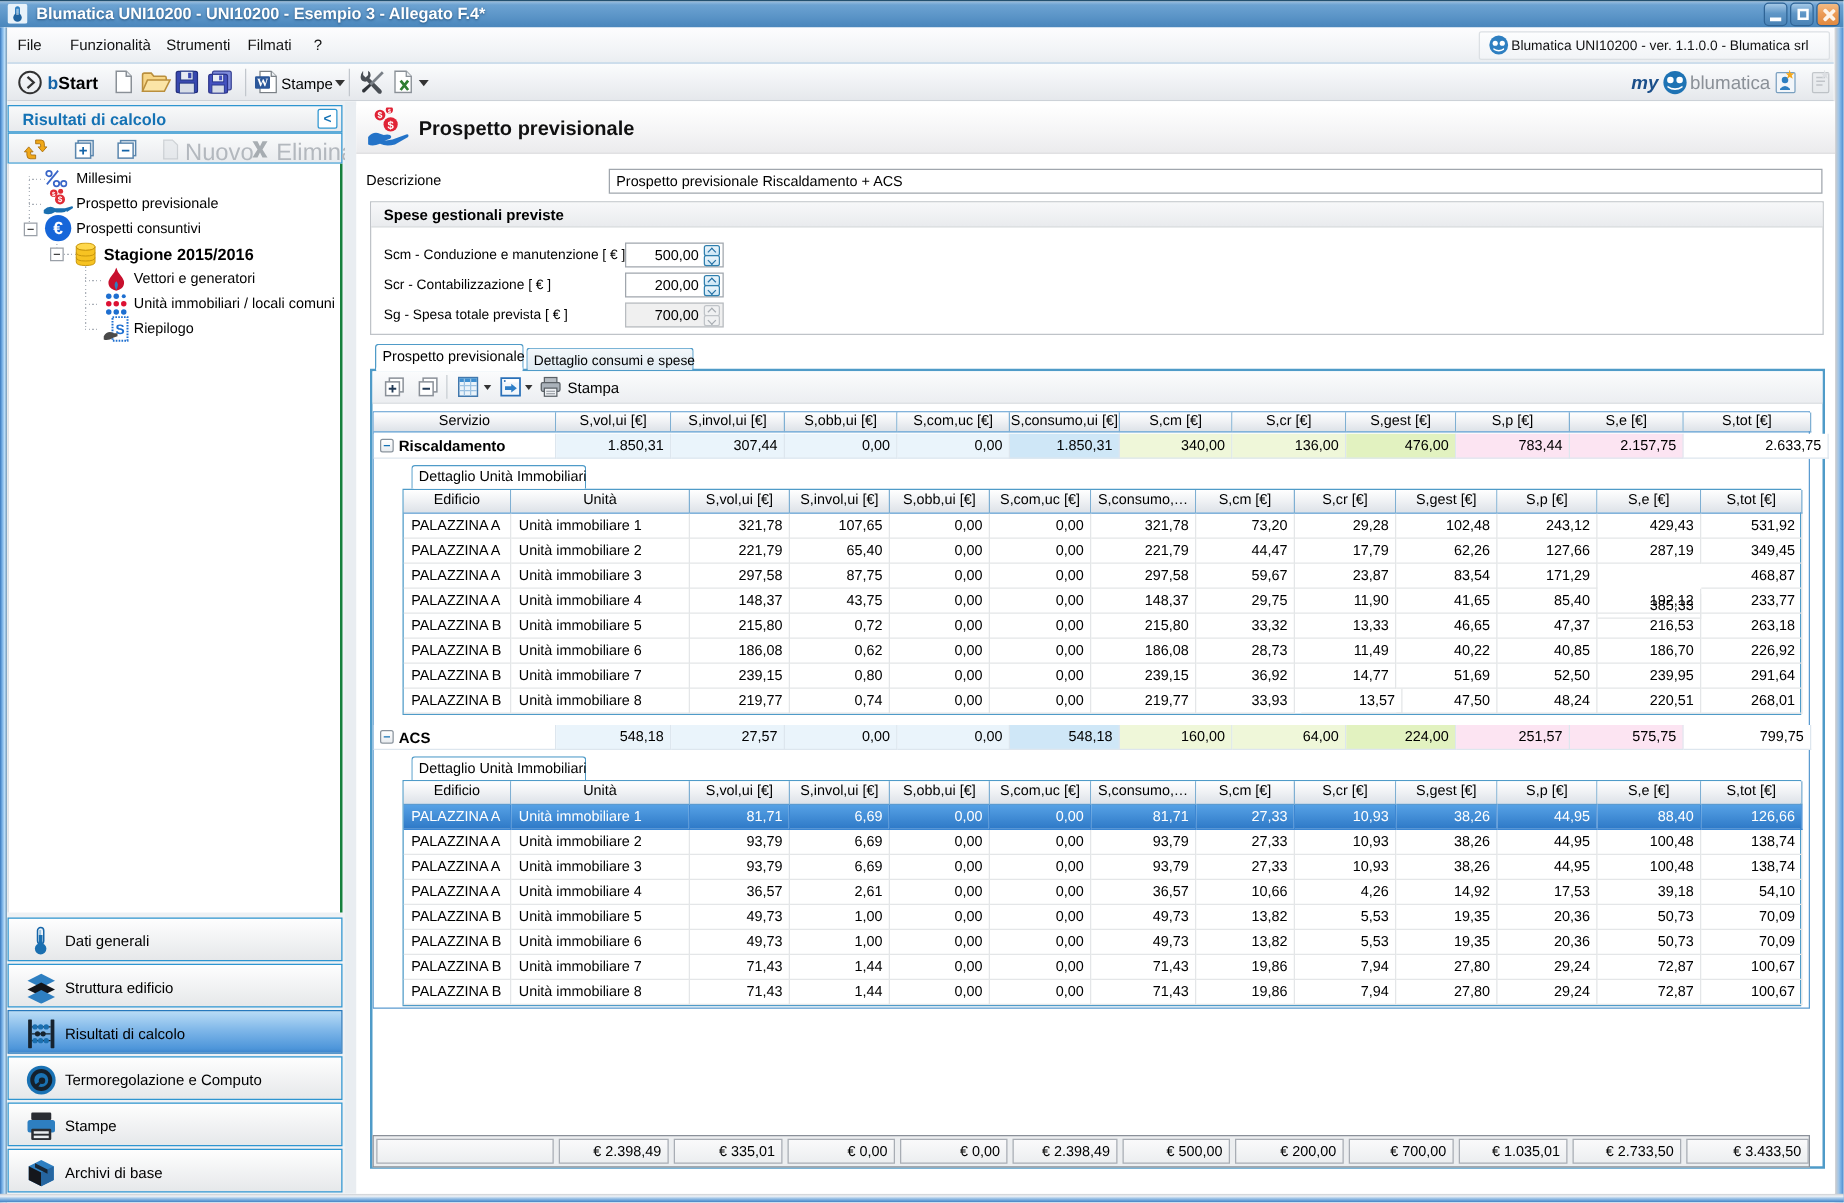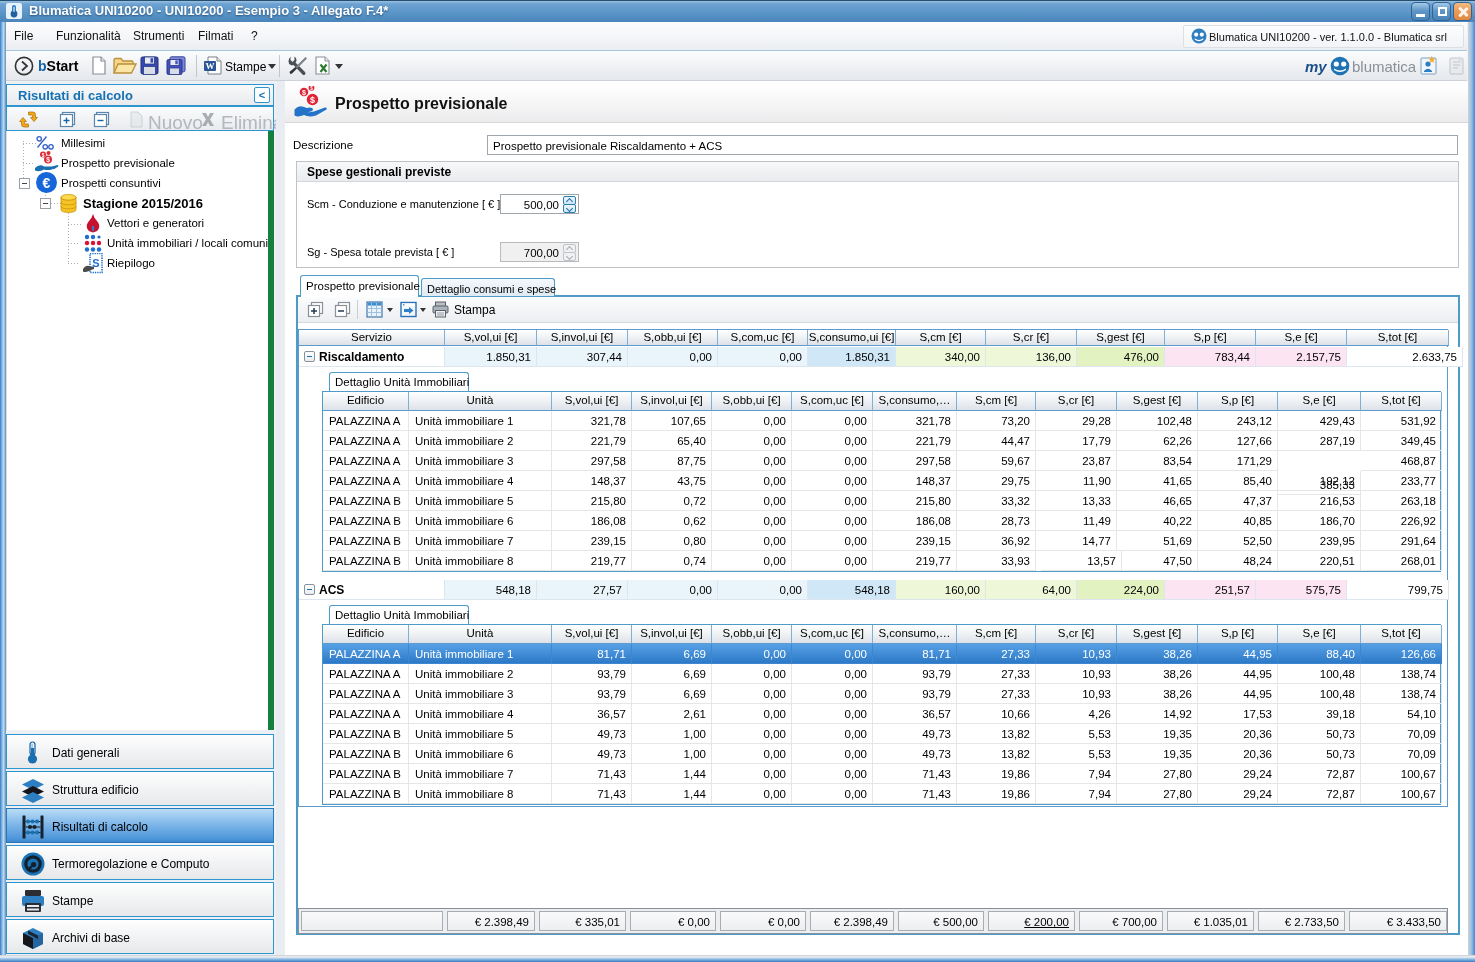--- a/index.html
+++ b/index.html
@@ -33,21 +33,21 @@
 #bleft   { position:absolute; left:0; top:22px; width:6px; height:940px; background:linear-gradient(90deg,#3a78bc 0%,#6faae2 25%,#b8dcf8 60%,#7a9cb8 92%,#e8ecef 100%); }
 #bright  { position:absolute; left:1467px; top:22px; width:8px; height:940px; background:linear-gradient(90deg,#ffffff 0%,#c9ccd0 20%,#9fc5e8 50%,#74aee4 72%,#4a86c8 100%); }
 #bbottom { position:absolute; left:0; top:955px; width:1475px; height:7px; background:linear-gradient(180deg,#c9ccd0 0%,#eef2f6 28%,#9cc2e6 55%,#5f9bd6 80%,#417bb8 100%); }
 
 
 #lpanel { position:absolute; left:6px; top:81px; width:270px; height:874px; background:#eef1f4; }
 #lp-header { position:absolute; left:6px; top:84px; width:268px; height:22px; border:1px solid #2e95d0; background:linear-gradient(180deg,#f8f9fa,#e8eaed); }
 #lp-header .t { position:absolute; left:11px; top:3px; color:#1472b4; font-weight:bold; font-size:13px; }
 #lp-collapse { position:absolute; right:3px; top:2px; width:16px; height:16px; border:1px solid #2e95d0; border-radius:2px; background:#fff; color:#1472b4; font-size:11px; font-weight:bold; text-align:center; line-height:15px; }
 #lp-toolbar { position:absolute; left:6px; top:106px; width:268px; height:25px; border:1px solid #2e95d0; background:linear-gradient(180deg,#fafbfc,#e9ebee); }
-#lp-tree { position:absolute; left:6px; top:131px; width:268px; height:599px; background:#fff; border-left:1px solid #d7dbdf; border-right:6px solid #15803d; }
+#lp-tree { position:absolute; left:6px; top:131px; width:268px; height:599px; background:#fff; border-left:1px solid #d7dbdf; border-right:2px solid #15803d; }
 .graytxt { color:#b3b8be; font-size:19px; }
 .treelbl { position:absolute; font-size:11.5px; white-space:nowrap; }
 .expbox { position:absolute; width:11px; height:11px; border:1px solid #9aa0a8; background:#fff; }
 .expbox::after { content:""; position:absolute; left:2px; top:4px; width:5px; height:1px; background:#444; }
 .dotline-h { position:absolute; height:1px; background-image:repeating-linear-gradient(90deg,#aab0b8 0 1px,transparent 1px 3px); }
 .dotline-v { position:absolute; width:1px; background-image:repeating-linear-gradient(180deg,#aab0b8 0 1px,transparent 1px 3px); }
 
 
 .navbtn { position:absolute; left:6px; width:268px; height:35px; border:1px solid #2e95d0; background:linear-gradient(180deg,#fefefe,#f3f4f5 45%,#e6e8ea); }
 .navbtn.sel { background:linear-gradient(180deg,#b9dcf6,#7cb5e8 48%,#4e96da 90%,#3f87cd); border-color:#2779bd; }
@@ -417,20 +417,29 @@
 <div id="m-title">Prospetto previsionale</div>
 <div id="m-desc-label">Descrizione</div>
 <div id="m-desc-input">Prospetto previsionale Riscaldamento + ACS</div>
 <div id="groupbox">
   <div id="gb-head">
       <span>Spese gestionali previste</span>
     </div>
   <div class="fieldrow" style="top:36px;">Scm - Conduzione e manutenzione [ € ]
     <div class="spinbox">
         <span class="val">500,00</span>
+        <span class="btns">
+          <span class="spinbtn up"></span>
+          <span class="spinbtn dn"></span>
+        </span>
+      </div>
+  </div>
+  <div class="fieldrow" style="top:60px;">Scr - Contabilizzazione [ € ]
+    <div class="spinbox">
+        <span class="val">200,00</span>
         <span class="btns">
           <span class="spinbtn up"></span>
           <span class="spinbtn dn"></span>
         </span>
       </div>
   </div>
   <div class="fieldrow" style="top:84px;">Sg - Spesa totale prevista [ € ]
     <div class="spinbox dis">
         <span class="val">700,00</span>
         <span class="btns">
@@ -803,19 +812,19 @@
     </div>
   </div>
   <div id="botsum">
     <div class="bs-cell" style="left:2px; width:142px;"></div>
 <div class="bs-cell" style="left:148px; width:88px;">€ 2.398,49</div>
 <div class="bs-cell" style="left:240px; width:87px;">€ 335,01</div>
 <div class="bs-cell" style="left:331px; width:86px;">€ 0,00</div>
 <div class="bs-cell" style="left:421px; width:86px;">€ 0,00</div>
 <div class="bs-cell" style="left:511px; width:84px;">€ 2.398,49</div>
 <div class="bs-cell" style="left:599px; width:86px;">€ 500,00</div>
-<div class="bs-cell" style="left:689px; width:87px;text-decoration:underline;">€ 200,00</div>
+<div class="bs-cell" style="left:689px; width:87px;">€ 200,00</div>
 <div class="bs-cell" style="left:780px; width:84px;">€ 700,00</div>
 <div class="bs-cell" style="left:868px; width:87px;">€ 1.035,01</div>
 <div class="bs-cell" style="left:959px; width:87px;">€ 2.733,50</div>
 <div class="bs-cell" style="left:1050px; width:98px;">€ 3.433,50</div>
   </div>
 </div>
 
 </body></html>

